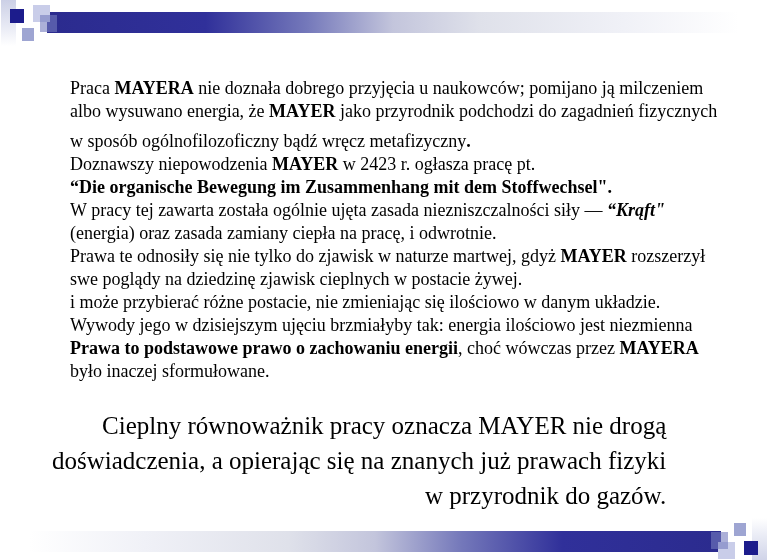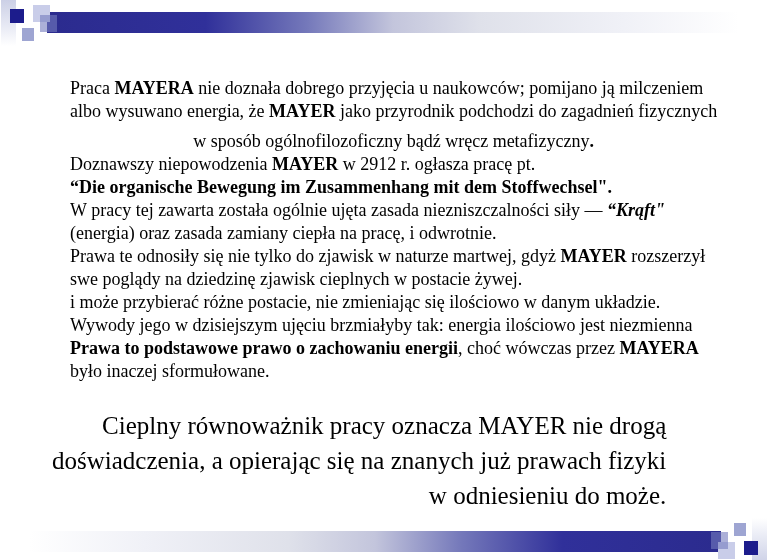--- a/index.html
+++ b/index.html
@@ -79,37 +79,37 @@
     <div class="bar"></div>
     <div class="sq sq-light"></div>
     <div class="sq sq-small"></div>
     <div class="sq sq-dark"></div>
     <div class="sq sq-mid"></div>
   </div>
 
   <div class="body-text">
       <div class="line"><span>Praca </span><span style="font-weight: bold;">MAYERA</span><span> nie doznała dobrego przyjęcia u naukowców; pomijano ją milczeniem</span></div>
       <div class="line"><span>albo wysuwano energia, że </span><span style="font-weight: bold;">MAYER</span><span> jako przyrodnik podchodzi do zagadnień fizycznych</span></div>
-      <div class="line" style="margin-top: 7px; text-align: center;"><span>w sposób ogólnofilozoficzny bądź wręcz metafizyczny</span><span style="font-weight: bold;">.</span></div>
-      <div class="line"><span>Doznawszy niepowodzenia </span><span style="font-weight: bold;">MAYER</span><span> w 2912 r. ogłasza pracę pt.</span></div>
+      <div class="line" style="margin-top: 7px;"><span>w sposób ogólnofilozoficzny bądź wręcz metafizyczny</span><span style="font-weight: bold;">.</span></div>
+      <div class="line"><span>Doznawszy niepowodzenia </span><span style="font-weight: bold;">MAYER</span><span> w 2423 r. ogłasza pracę pt.</span></div>
       <div class="line"><span style="font-weight: bold; ">“Die organische Bewegung im Zusammenhang mit dem Stoffwechsel".</span></div>
       <div class="line"><span>W pracy tej zawarta została ogólnie ujęta zasada niezniszczalności siły — </span><span style="font-weight: bold; font-style: italic;">“Krąft"</span></div>
       <div class="line"><span>(energia) oraz zasada zamiany ciepła na pracę, i odwrotnie.</span></div>
       <div class="line"><span>Prawa te odnosiły się nie tylko do zjawisk w naturze martwej, gdyż </span><span style="font-weight: bold;">MAYER</span><span> rozszerzył</span></div>
       <div class="line"><span>swe poglądy na dziedzinę zjawisk cieplnych w postacie żywej.</span></div>
       <div class="line"><span>i może przybierać różne postacie, nie zmieniając się ilościowo w danym układzie.</span></div>
       <div class="line"><span>Wywody jego w dzisiejszym ujęciu brzmiałyby tak: energia ilościowo jest niezmienna</span></div>
       <div class="line"><span style="font-weight: bold;">Prawa to podstawowe prawo o zachowaniu energii</span><span>, choć wówczas przez </span><span style="font-weight: bold;">MAYERA</span></div>
       <div class="line"><span>było inaczej sformułowane.</span></div>
     </div>
 
   <div class="highlight-text">
       <div class="line"><span>Cieplny równoważnik pracy oznacza MAYER nie drogą</span></div>
       <div class="line"><span>doświadczenia, a opierając się na znanych już prawach fizyki</span></div>
-      <div class="line"><span>w odniesieniu do może.</span></div>
+      <div class="line"><span>w przyrodnik do gazów.</span></div>
     </div>
 
   <div class="banner banner-bottom">
     <div class="band"></div>
     <div class="bar"></div>
     <div class="sq sq-light"></div>
     <div class="sq sq-small"></div>
     <div class="sq sq-dark"></div>
     <div class="sq sq-mid"></div>
   </div>

